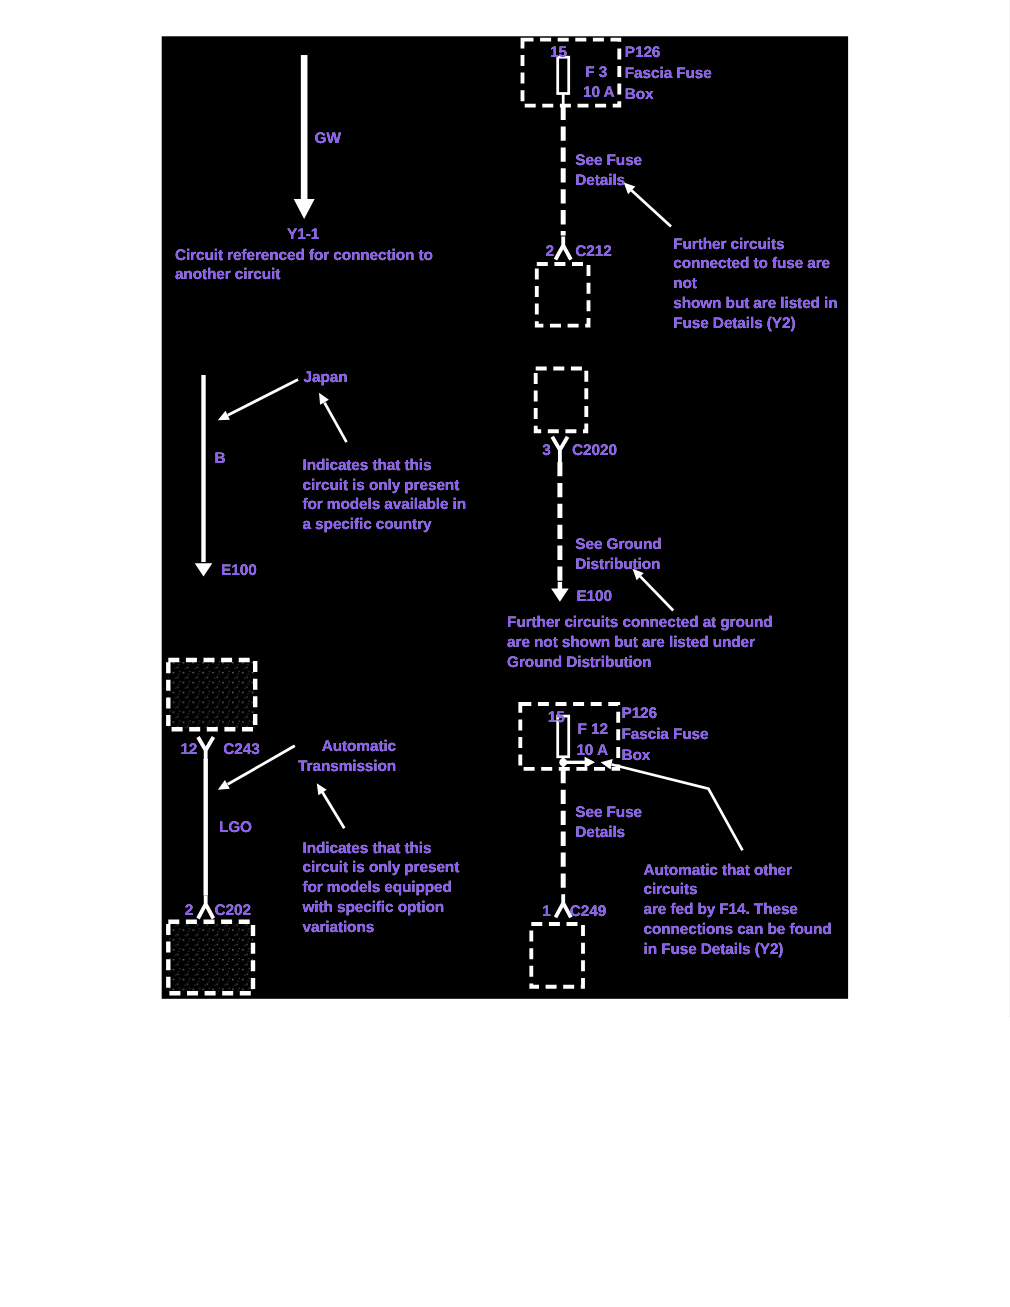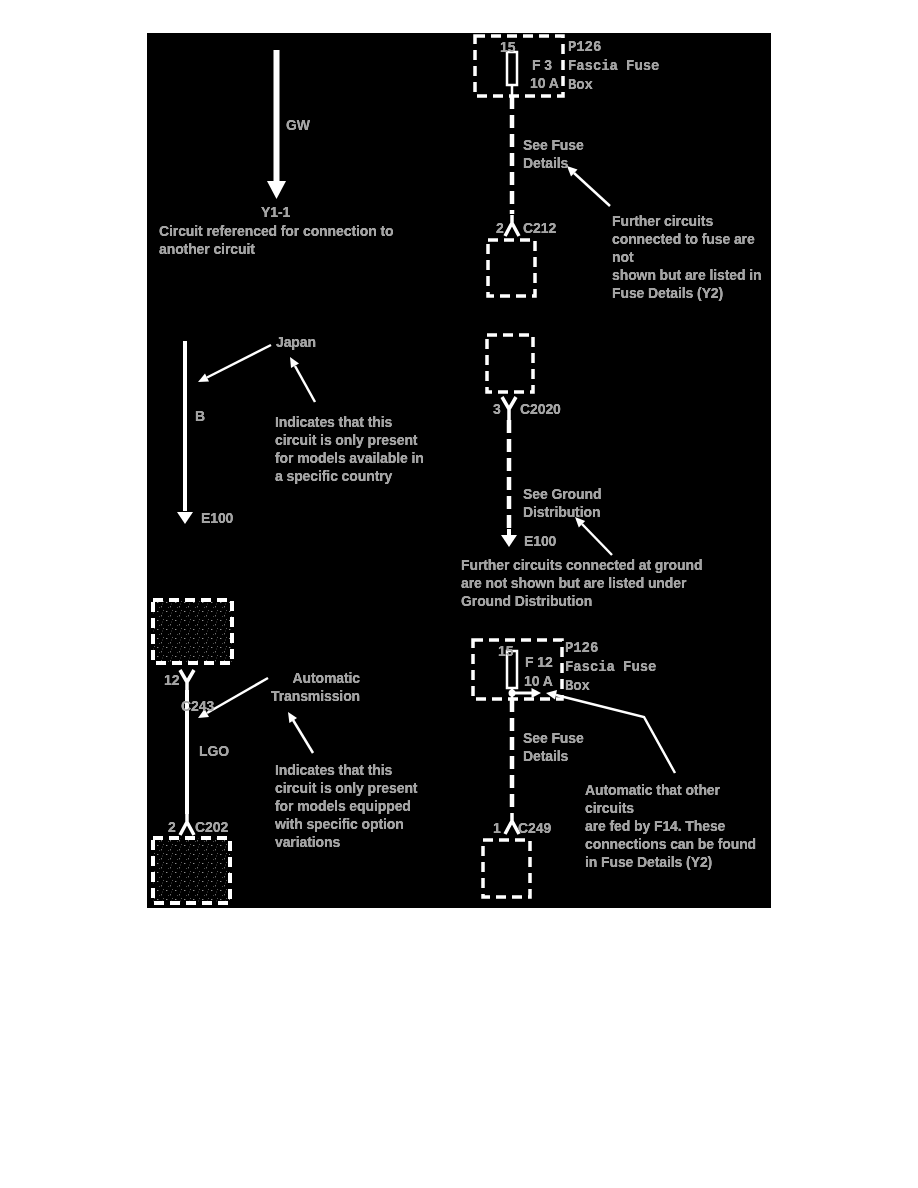--- a/index.html
+++ b/index.html
@@ -7,26 +7,26 @@
     position:relative; width:918px; height:1188px;
     background:#ffffff; overflow:hidden;
     font-family:"Liberation Sans", sans-serif;
   }
   .panel {
     position:absolute; left:147px; top:33px;
     width:624px; height:875px; background:#000000;
   }
   .overlay { position:absolute; left:0; top:0; }
   .txt {
-    position:absolute; color:#a3a3a3;
+    position:absolute; color:#8b5cf6;
     font:bold 14px/18px "Liberation Sans", sans-serif;
     letter-spacing:-0.1px; white-space:pre-line;
     text-shadow:0 0 0.6px rgba(255,255,255,0.85);
   }
-  .lh19 { line-height:19px;font-family:Liberation Mono, monospace; }
+  .lh19 { line-height:19px; }
 </style>
 </head>
 <body>
 
 <div class="page">
   <div class="panel">
 
     <svg class="overlay" width="624" height="875" viewBox="0 0 624 875">
       <defs>
         <pattern id="speckle" width="9" height="9" patternUnits="userSpaceOnUse">
@@ -145,21 +145,21 @@
     <div class="txt" style="left:346px; top:367px;">3</div>
     <div class="txt" style="left:373px; top:367px;">C2020</div>
     <div class="txt" style="left:376px; top:452px;">See Ground
 Distribution</div>
     <div class="txt" style="left:377px; top:499px;">E100</div>
     <div class="txt" style="left:314px; top:523px;">Further circuits connected at ground
 are not shown but are listed under
 Ground Distribution</div>
 
     <div class="txt" style="left:17px; top:638px;">12</div>
-    <div class="txt" style="left:34px; top:638px;margin-top:26px;">C243</div>
+    <div class="txt" style="left:56px; top:638px;">C243</div>
     <div class="txt" style="left:52px; top:709px;">LGO</div>
     <div class="txt" style="left:21px; top:785px;">2</div>
     <div class="txt" style="left:48px; top:785px;">C202</div>
     <div class="txt" style="left:124px; top:636px;text-align:right;">Automatic
 Transmission</div>
     <div class="txt" style="left:128px; top:728px;">Indicates that this
 circuit is only present
 for models equipped
 with specific option
 variations</div>

